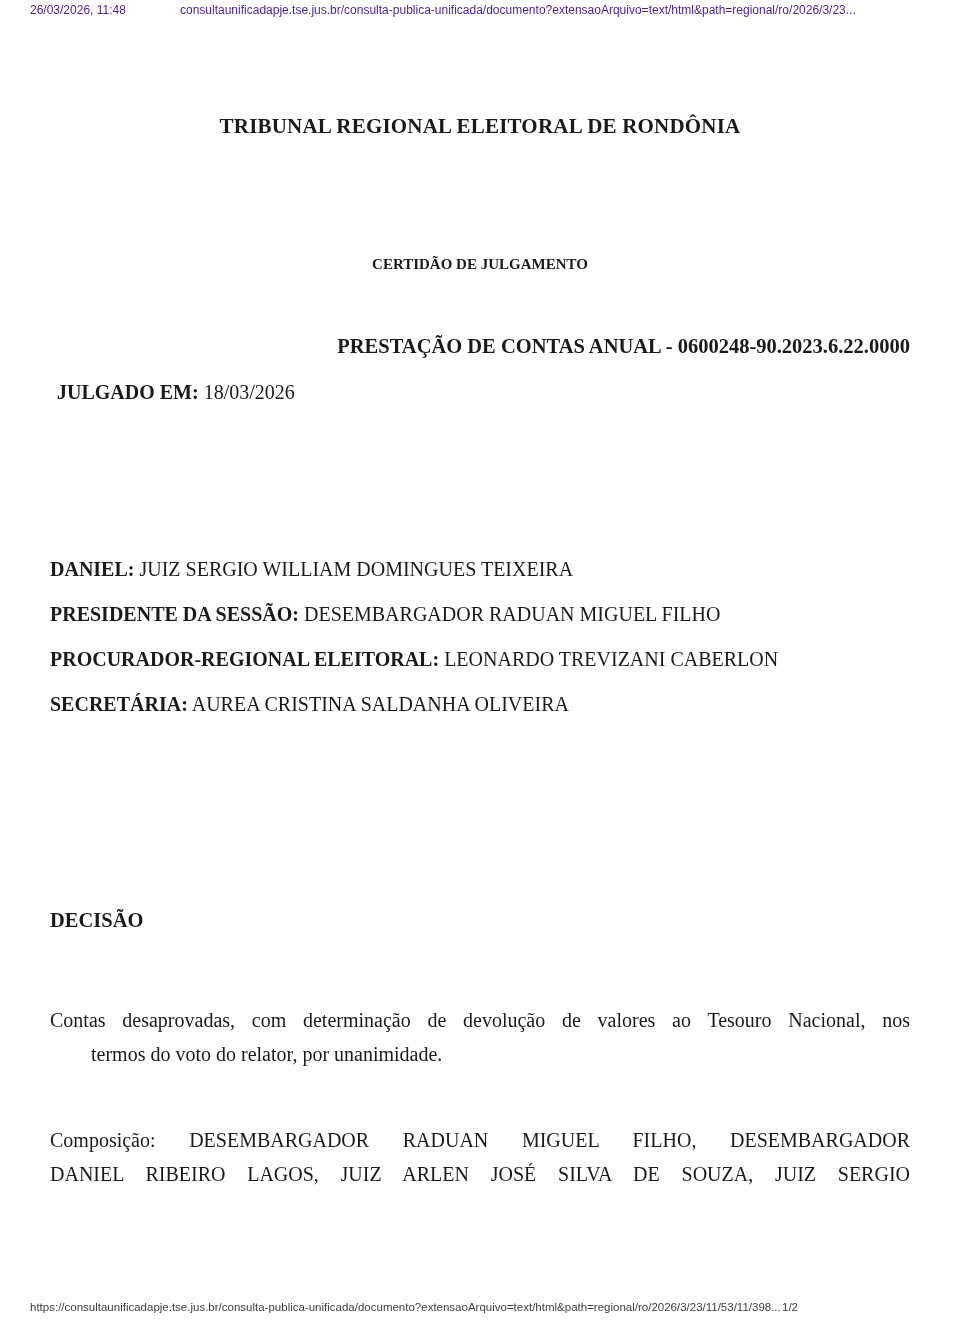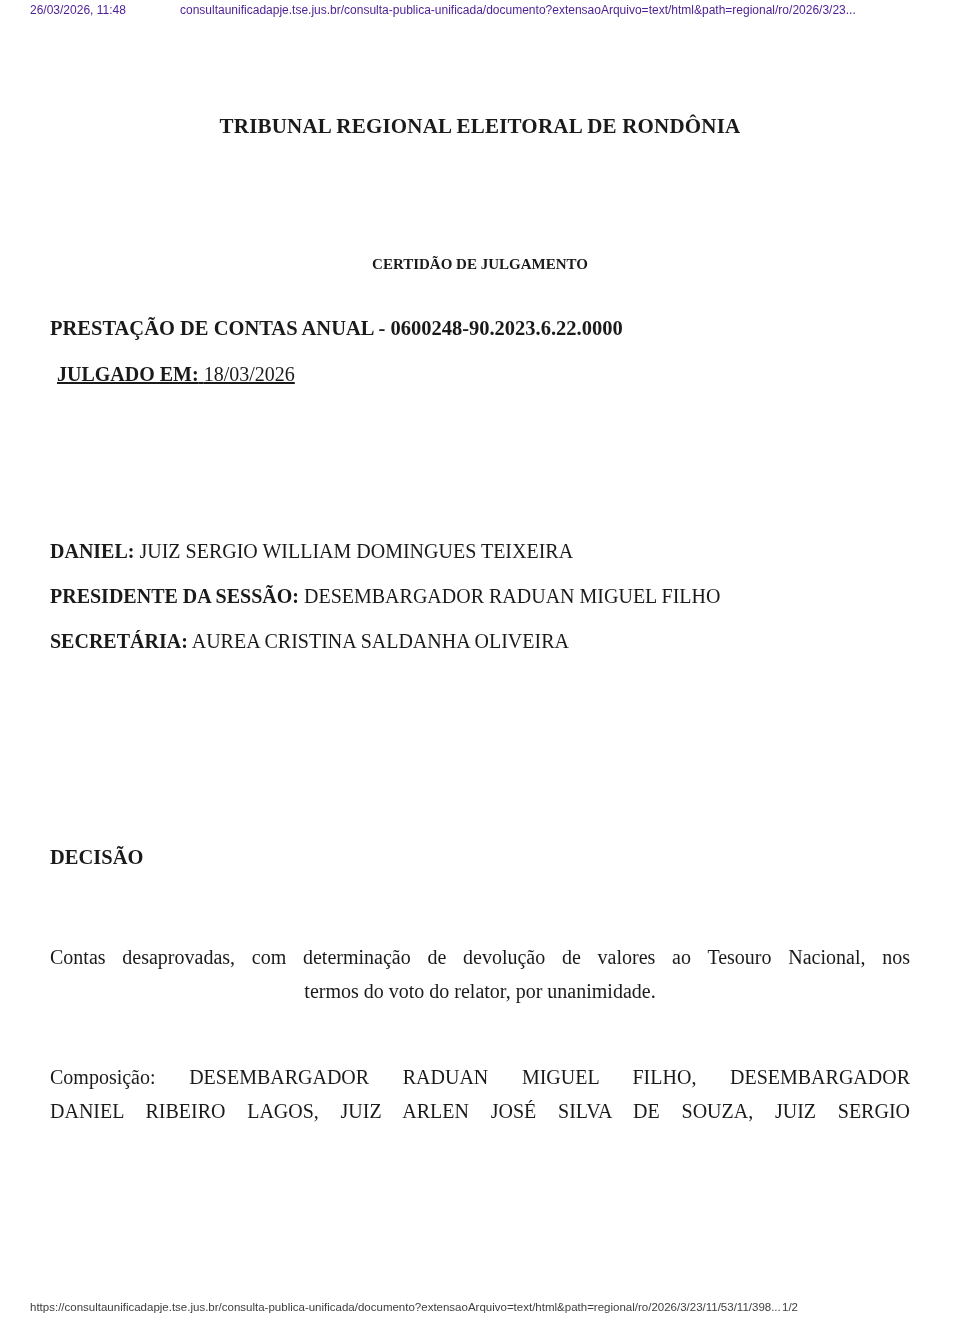--- a/index.html
+++ b/index.html
@@ -81,31 +81,32 @@
     letter-spacing: 0.2px;
   }
   .cert-title {
     margin-top: 112px;
     text-align: center;
     font-weight: bold;
     font-size: 15px;
     line-height: 26px;
   }
   .case-line {
-    margin-top: 38px;
+    margin-top: 56px;
     font-weight: bold;
     font-size: 20.5px;
     line-height: 26px;
+    text-align: right;
   }
   .field-row {
     margin-top: 20px;
     font-size: 20px;
     line-height: 26px;
   }
-  .field-row.indent-sm { padding-left: 7px; text-decoration: underline; }
+  .field-row.indent-sm { padding-left: 7px; }
   .field-row .lbl { font-weight: bold; }
   .participants { margin-top: 151px; }
   .participant-row {
     font-size: 20px;
     line-height: 26px;
     margin-bottom: 19px;
     white-space: nowrap;
   }
   .participant-row .lbl { font-weight: bold; }
   .decision-heading {
@@ -117,21 +118,21 @@
   .paragraph {
     font-size: 20px;
     line-height: 34px;
   }
   .decision-paragraph { margin-top: 70px; }
   .composition-paragraph { margin-top: 52px; }
   .line-just {
     text-align: justify;
     text-align-last: justify;
   }
-  .line-left { text-align: center; }
+  .line-left { text-align: left; margin-left: 41px; }
 </style>
 </head>
 <body>
 
 <div class="print-header">
   <span class="dt">26/03/2026, 11:48</span>
   <span class="url">consultaunificadapje.tse.jus.br/consulta-publica-unificada/documento?extensaoArquivo=text/html&amp;path=regional/ro/2026/3/23...</span>
 </div>
 
 <div class="doc">
@@ -151,20 +152,24 @@
   <div class="participants">
     <div class="participant-row">
       <span class="lbl">DANIEL:</span>
       <span class="val">JUIZ SERGIO WILLIAM DOMINGUES TEIXEIRA</span>
     </div>
     <div class="participant-row">
       <span class="lbl">PRESIDENTE DA SESSÃO:</span>
       <span class="val">DESEMBARGADOR RADUAN MIGUEL FILHO</span>
     </div>
     <div class="participant-row">
+      <span class="lbl">PROCURADOR-REGIONAL ELEITORAL:</span>
+      <span class="val">LEONARDO TREVIZANI CABERLON</span>
+    </div>
+    <div class="participant-row">
       <span class="lbl">SECRETÁRIA:</span>
       <span class="val">AUREA CRISTINA SALDANHA OLIVEIRA</span>
     </div>
   </div>
 
   <div class="decision-heading">DECISÃO</div>
 
   <div class="paragraph decision-paragraph">
     <div class="line-just">Contas desaprovadas, com determinação de devolução de valores ao Tesouro Nacional, nos</div>
     <div class="line-left">termos do voto do relator, por unanimidade.</div>

